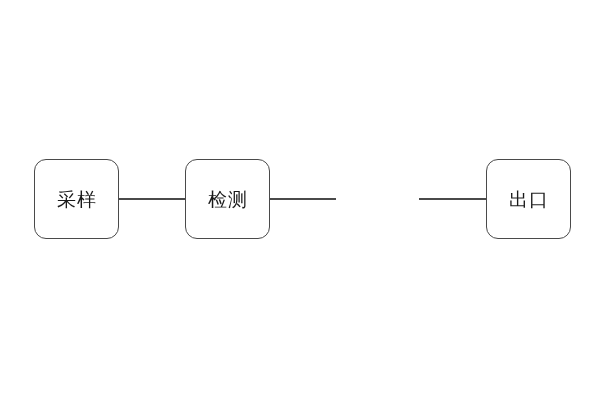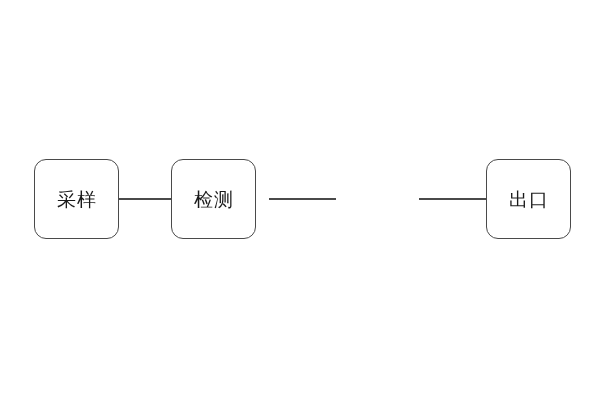--- a/index.html
+++ b/index.html
@@ -32,21 +32,21 @@
   }
   .node-label {
     font-size: 19px;
     letter-spacing: 1px;
     color: var(--text-color, #1a1a1a);
     white-space: nowrap;
     line-height: 1;
     text-indent: 1px; 
   }
   .node-1 { left: 34px; }
-  .node-2 { left: 171px; }
+  .node-2 { left: 185px; }
   .node-3 { left: 335px; }
   .node-4 { left: 486px; font-family: Liberation Serif, serif; }
   .connector {
     position: absolute;
     top: 198px;
     height: 1.5px;
     background: var(--connector-color, #4a4a4a);
   }
   .connector-1 { left: 118px; width: 68px; }
   .connector-2 { left: 269px; width: 67px; }

